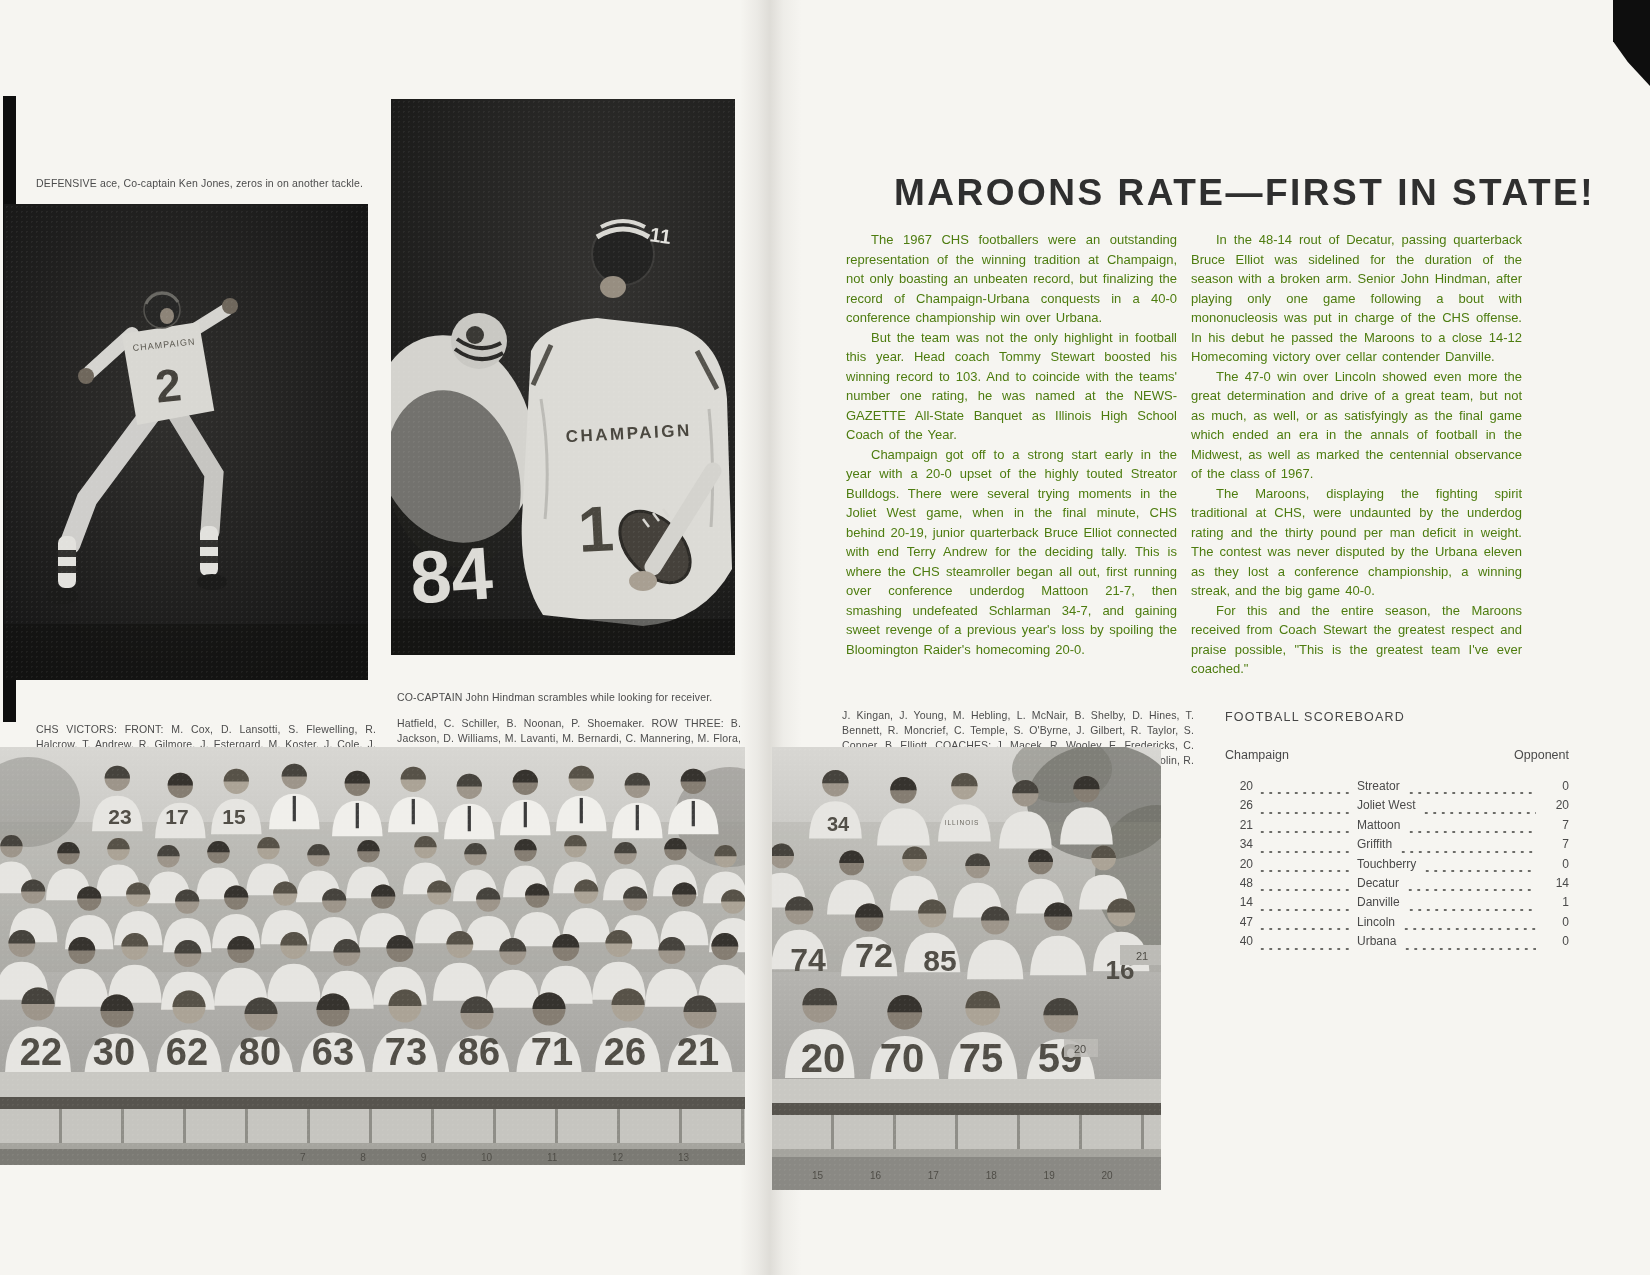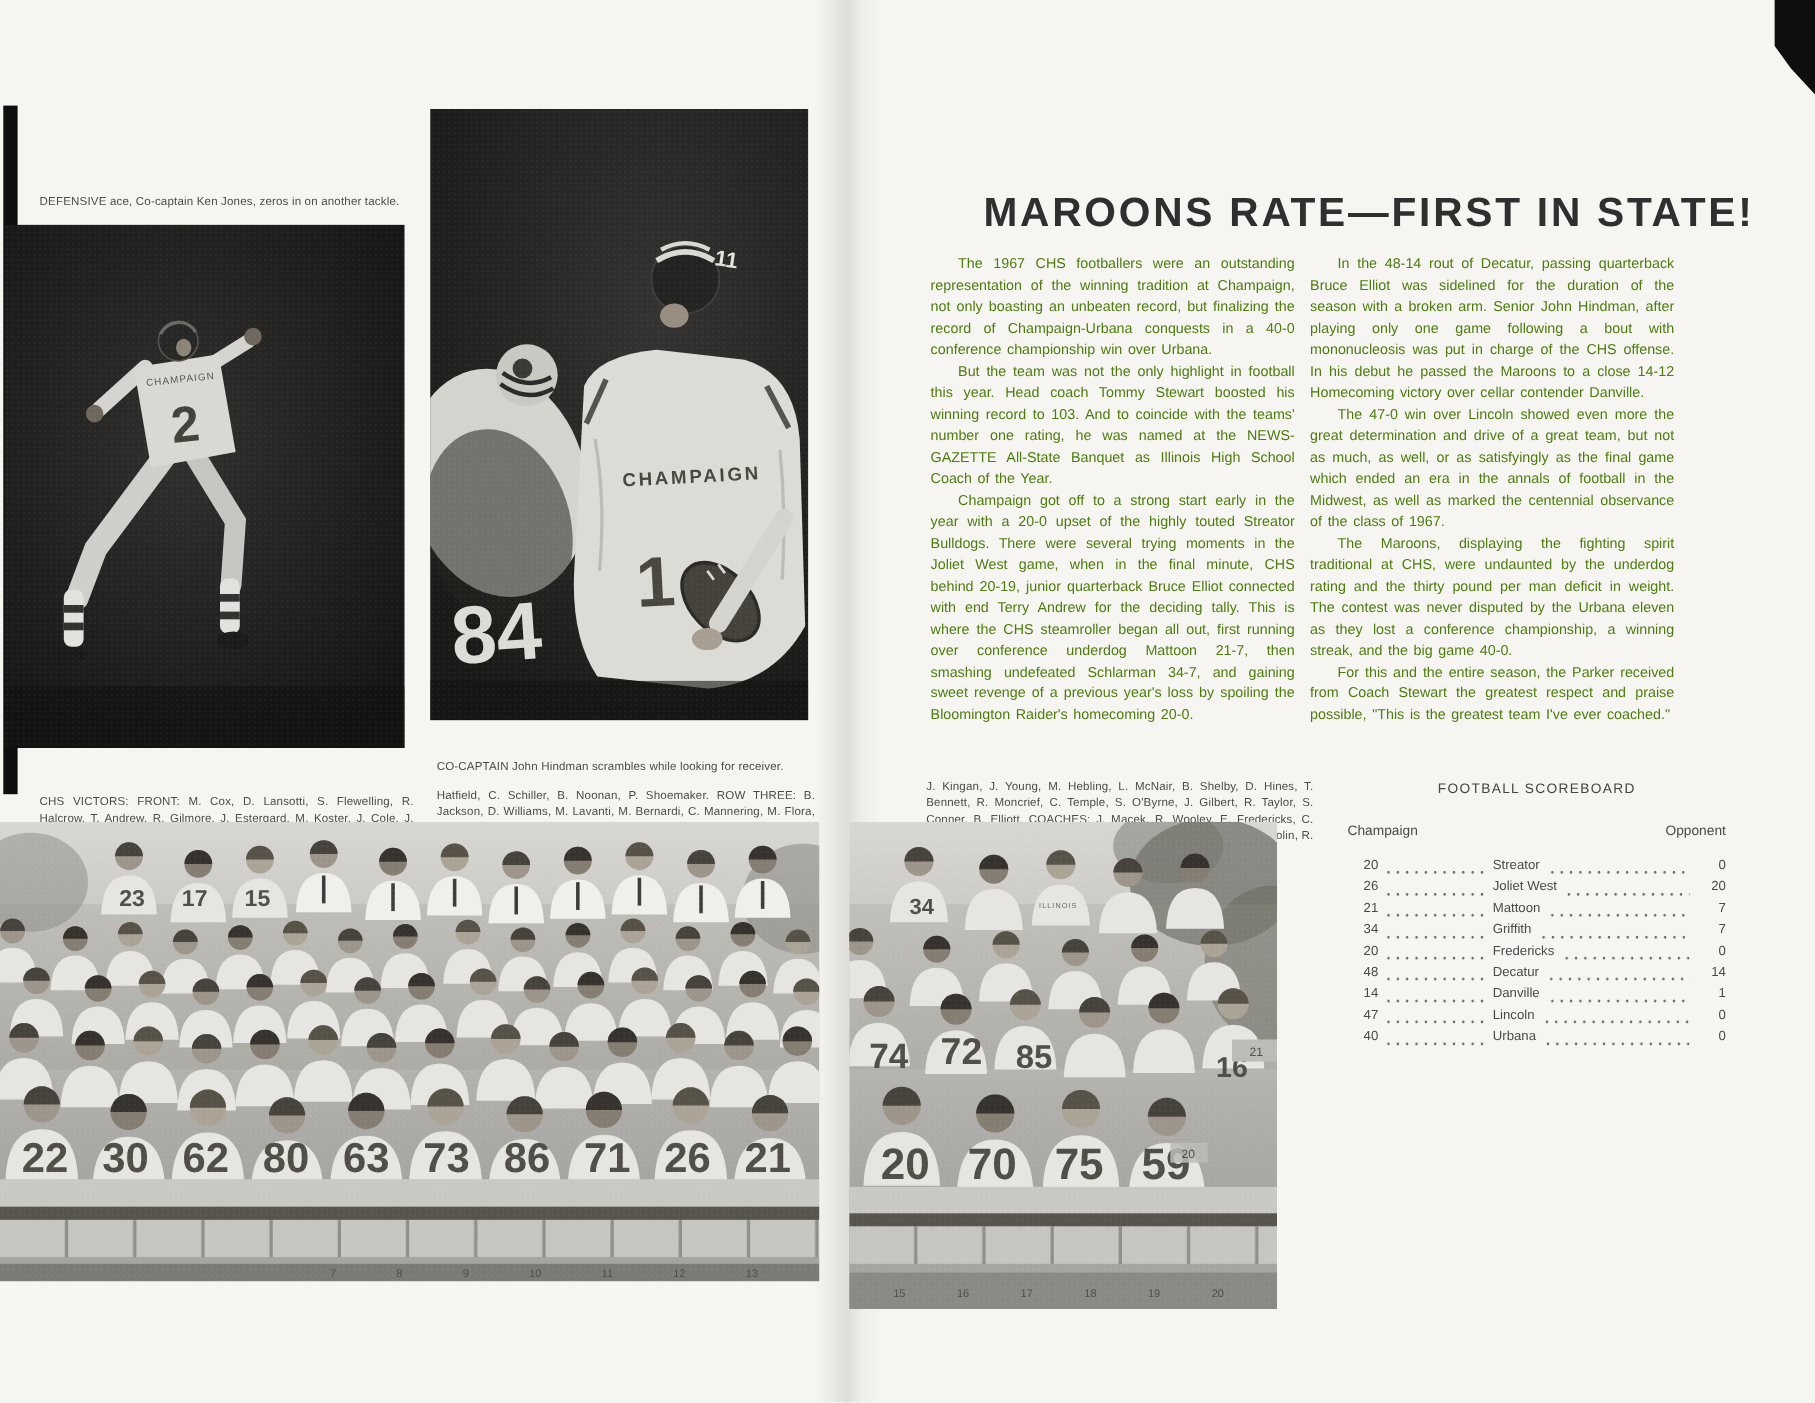--- a/index.html
+++ b/index.html
@@ -21,21 +21,21 @@
   .roster{text-align:justify;}
   .headline{
     width:680px;text-align:center;font-size:37px;font-weight:bold;
     letter-spacing:2.5px;color:#2f2f2f;white-space:nowrap;
   }
   .bodycols{width:676px;display:flex;gap:14px;}
   .bodycol{width:331px;font-size:13px;line-height:19.5px;text-align:justify;color:#4d7c0f;word-spacing:1.5px;}
   .bodycol p{margin:0;text-indent:25px;}
   
   .scoreboard{width:344px;font-size:12px;color:#4a4a4a;}
-  .sb-title{text-align:center;font-size:12.5px;letter-spacing:1.2px;color:#454545;margin-bottom:24px;}
+  .sb-title{font-size:12.5px;letter-spacing:1.2px;color:#454545;margin-bottom:24px;}
   .sb-head{display:flex;justify-content:space-between;font-size:12.5px;margin-bottom:17px;}
   .sb-row{display:flex;align-items:baseline;height:19.4px;}
   .sb-num{flex:0 0 28px;text-align:right;}
   .sb-opp{padding:0 2px;white-space:nowrap;}
   .leader{height:4px;align-self:flex-end;margin:0 5px 3px 5px;
     background-image:radial-gradient(circle,#6c6c68 1.1px,rgba(0,0,0,0) 1.4px);
     background-size:8.5px 4px;background-repeat:repeat-x;background-position:0 center;}
   .lead1{flex:0 0 92px;}
   .lead2{flex:1 1 auto;}
   
@@ -165,21 +165,21 @@
 <div class="abs bodycols" style="left:846px;top:230px;">
   <div class="bodycol">
     <p>The 1967 CHS footballers were an outstanding representation of the winning tradition at Champaign, not only boasting an unbeaten record, but finalizing the record of Champaign-Urbana conquests in a 40-0 conference championship win over Urbana.</p>
     <p>But the team was not the only highlight in football this year. Head coach Tommy Stewart boosted his winning record to 103. And to coincide with the teams' number one rating, he was named at the NEWS-GAZETTE All-State Banquet as Illinois High School Coach of the Year.</p>
     <p>Champaign got off to a strong start early in the year with a 20-0 upset of the highly touted Streator Bulldogs. There were several trying moments in the Joliet West game, when in the final minute, CHS behind 20-19, junior quarterback Bruce Elliot connected with end Terry Andrew for the deciding tally. This is where the CHS steamroller began all out, first running over conference underdog Mattoon 21-7, then smashing undefeated Schlarman 34-7, and gaining sweet revenge of a previous year's loss by spoiling the Bloomington Raider's homecoming 20-0.</p>
   </div>
   <div class="bodycol">
     <p>In the 48-14 rout of Decatur, passing quarterback Bruce Elliot was sidelined for the duration of the season with a broken arm. Senior John Hindman, after playing only one game following a bout with mononucleosis was put in charge of the CHS offense. In his debut he passed the Maroons to a close 14-12 Homecoming victory over cellar contender Danville.</p>
     <p>The 47-0 win over Lincoln showed even more the great determination and drive of a great team, but not as much, as well, or as satisfyingly as the final game which ended an era in the annals of football in the Midwest, as well as marked the centennial observance of the class of 1967.</p>
     <p>The Maroons, displaying the fighting spirit traditional at CHS, were undaunted by the underdog rating and the thirty pound per man deficit in weight. The contest was never disputed by the Urbana eleven as they lost a conference championship, a winning streak, and the big game 40-0.</p>
-    <p>For this and the entire season, the Parker received from Coach Stewart the greatest respect and praise possible, "This is the greatest team I've ever coached."</p>
+    <p>For this and the entire season, the Maroons received from Coach Stewart the greatest respect and praise possible, "This is the greatest team I've ever coached."</p>
   </div>
 </div>
 
 <div class="abs caption roster" style="left:842px;top:708px;width:352px;">J. Kingan, J. Young, M. Hebling, L. McNair, B. Shelby, D. Hines, T. Bennett, R. Moncrief, C. Temple, S. O'Byrne, J. Gilbert, R. Taylor, S. Conner, B. Elliott. COACHES: J. Macek, R. Wooley, E. Fredericks, C. Sides, W. Davis, Tom Stewart, J. Kurasek, D. Palmer, G. Hill, M. Bolin, R. Biles.</div>
 
 <div class="abs scoreboard" style="left:1225px;top:710px;">
   <div class="sb-title">FOOTBALL SCOREBOARD</div>
   <div class="sb-head">
     <span>Champaign</span>
     <span>Opponent</span>
@@ -208,21 +208,21 @@
   <div class="sb-row">
       <span class="sb-num">34</span>
       <span class="leader lead1"></span>
       <span class="sb-opp">Griffith</span>
       <span class="leader lead2"></span>
       <span class="sb-num">7</span>
     </div>
   <div class="sb-row">
       <span class="sb-num">20</span>
       <span class="leader lead1"></span>
-      <span class="sb-opp">Fredericks</span>
+      <span class="sb-opp">Touchberry</span>
       <span class="leader lead2"></span>
       <span class="sb-num">0</span>
     </div>
   <div class="sb-row">
       <span class="sb-num">48</span>
       <span class="leader lead1"></span>
       <span class="sb-opp">Decatur</span>
       <span class="leader lead2"></span>
       <span class="sb-num">14</span>
     </div>

